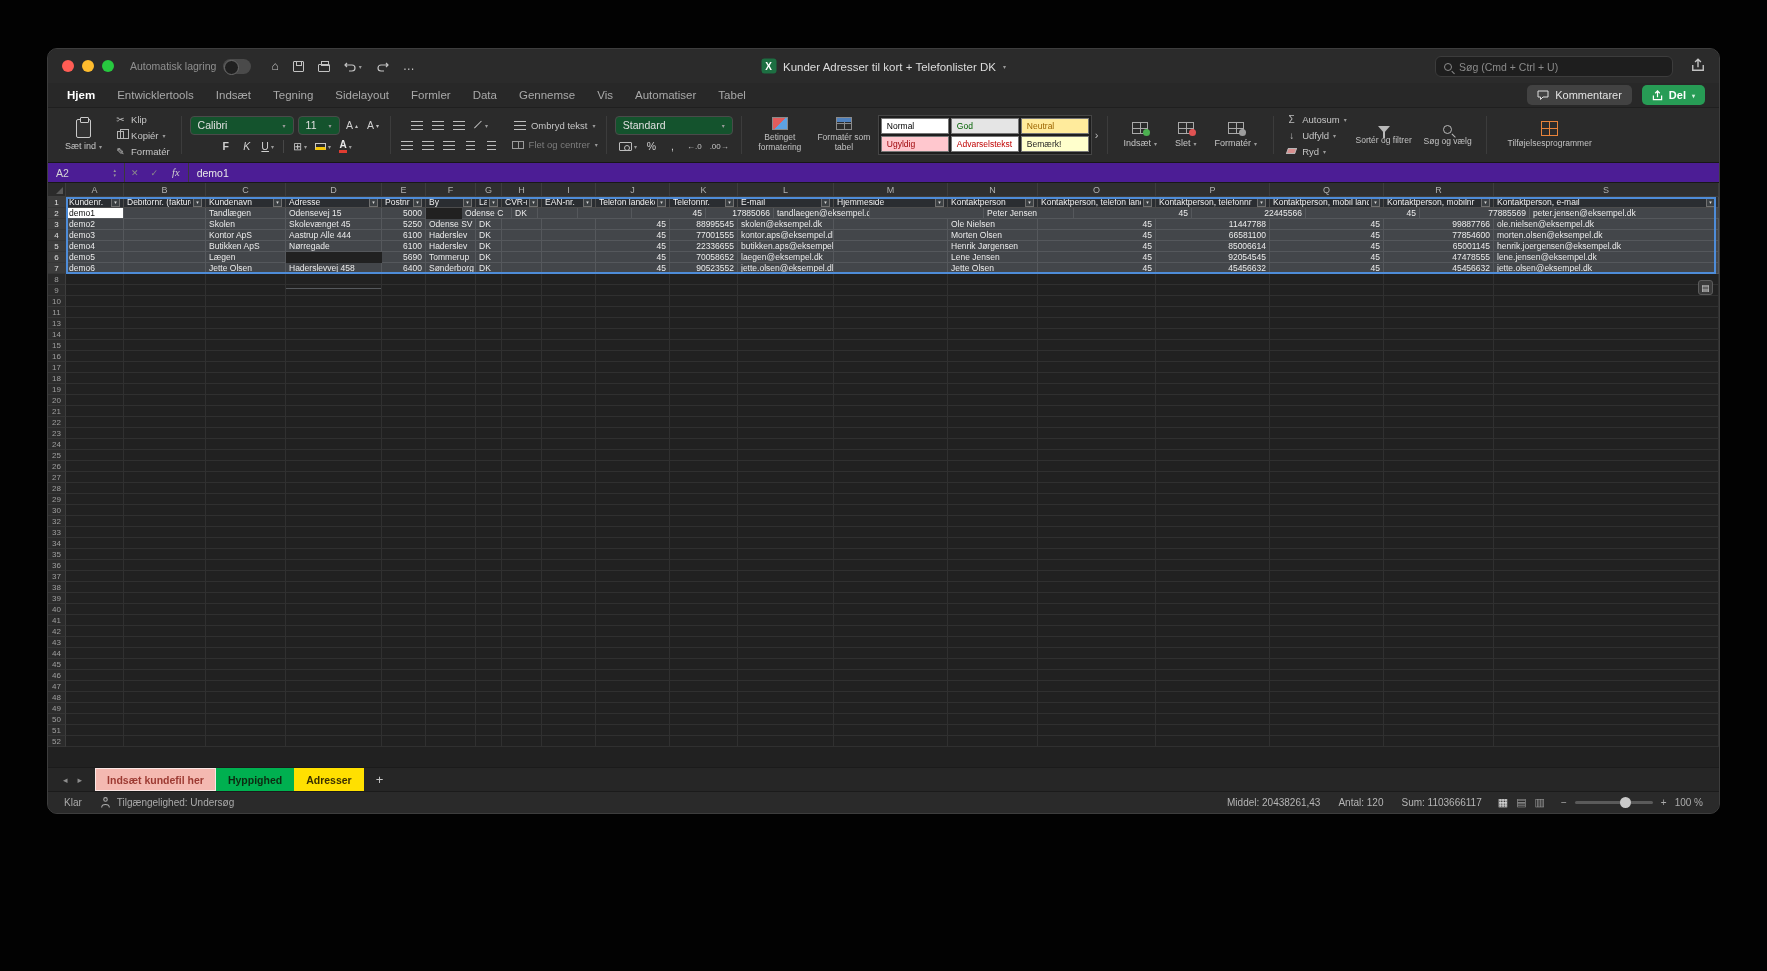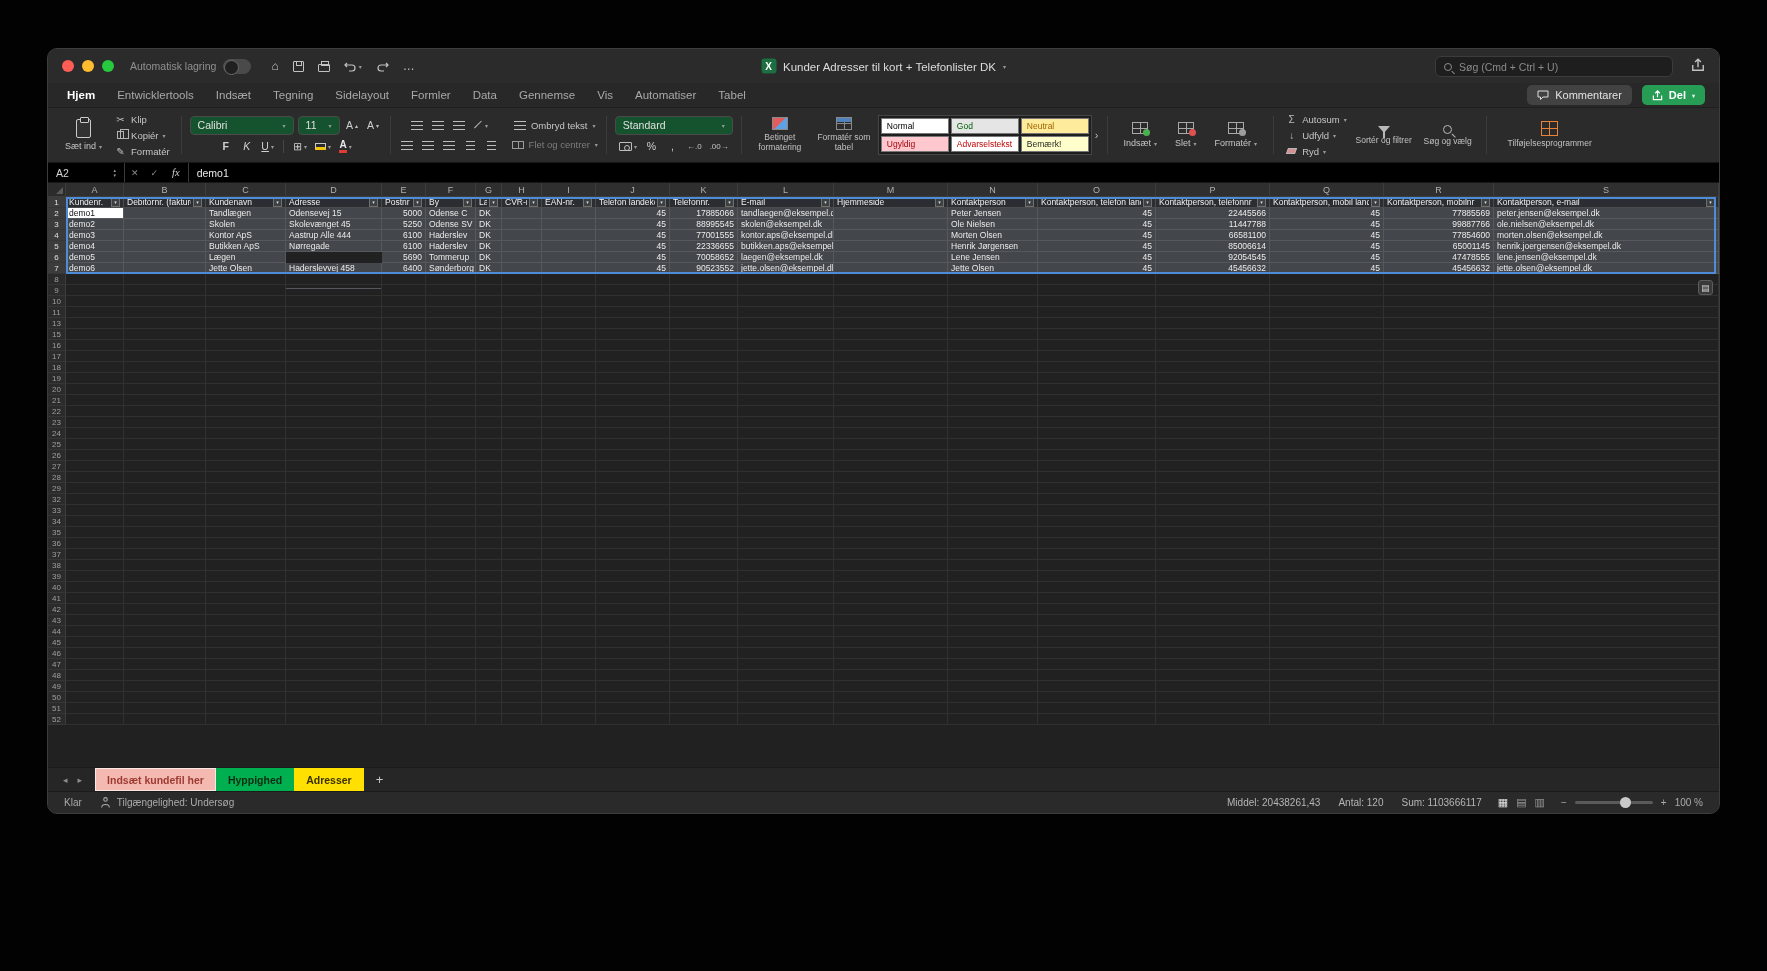--- a/index.html
+++ b/index.html
@@ -81,21 +81,21 @@
 .tblico{width:16px;height:12px;border:1px solid #a8a8a8;position:relative;background:linear-gradient(to right,transparent 7px,#a8a8a8 7px 8px,transparent 8px),linear-gradient(to bottom,transparent 5px,#a8a8a8 5px 6px,transparent 6px);}
 .tblico .dot{position:absolute;right:-3px;bottom:-3px;width:7px;height:7px;border-radius:50%;display:block;}
 .blbl2{font-size:9px;color:#c6c6c6;display:flex;gap:3px;align-items:center;white-space:nowrap;}
 .eraser{width:9px;height:6px;background:#d98f8f;transform:skewX(-20deg);border:1px solid #b5b5b5;display:inline-block;}
 .funnel{width:0;height:0;border-left:6px solid transparent;border-right:6px solid transparent;border-top:7px solid #b9b9b9;position:relative;margin-top:2px;}
 .funnel::after{content:"";position:absolute;left:-1px;top:-2px;width:2px;height:7px;background:#b9b9b9;}
 .magbig{width:9px;height:9px;border:1.4px solid #b9b9b9;border-radius:50%;position:relative;margin-top:2px;}
 .magbig::after{content:"";position:absolute;width:5px;height:1.4px;background:#b9b9b9;transform:rotate(45deg);left:7px;top:9px;}
 .addico{width:17px;height:15px;border:1.6px solid #e8833a;background:linear-gradient(to right,transparent 7px,#e8833a 7px 8.4px,transparent 8.4px),linear-gradient(to bottom,transparent 6px,#e8833a 6px 7.4px,transparent 7.4px);}
 
-.fbar{flex:0 0 20px;background:#000000;border-bottom:1px solid #181818;display:flex;align-items:center;font-size:10.5px;color:#d6d6d6;}
+.fbar{flex:0 0 20px;background:#4c1d95;border-bottom:1px solid #181818;display:flex;align-items:center;font-size:10.5px;color:#d6d6d6;}
 .namebox{width:76px;display:flex;align-items:center;justify-content:space-between;padding:0 8px;height:100%;}
 .stepper{display:flex;flex-direction:column;font-size:5px;color:#9a9a9a;line-height:5px;}
 .fdiv{width:1px;height:100%;background:#3a3a3a;}
 .fxbtn{color:#8a8a8a;font-size:9px;padding:0 6px;}
 .fx{font-style:italic;font-family:"Liberation Serif",serif;color:#cfcfcf;padding:0 8px;}
 .fvalue{padding-left:8px;color:#e8e8e8;}
 
 .gridwrap{flex:1;position:relative;background:#212121;overflow:hidden;display:flex;flex-direction:column;}
 .colhdrs{flex:0 0 14px;display:flex;background:#2f2f2f;border-bottom:1px solid #3d3d3d;overflow:hidden;}
 .corner{width:18px;flex:0 0 18px;border-right:1px solid #3d3d3d;position:relative;background:#2b2b2b;}
@@ -548,21 +548,21 @@
             <span class="filterbox">▾</span>
           </div>
         </div>
         <div class="grow">
           <div class="rownum sel">2</div>
           <div class="cell data active" style="width: 58px;">demo1</div>
           <div class="cell data" style="width: 82px;"></div>
           <div class="cell data" style="width: 80px;">Tandlægen</div>
           <div class="cell data" style="width: 96px;">Odensevej 15</div>
           <div class="cell right data" style="width: 44px;">5000</div>
-          <div class="cell data" style="width: 50px;">Odense C</div>
+          <div class="cell data" style="width: 50px; margin-left: 36px;">Odense C</div>
           <div class="cell data" style="width: 26px;">DK</div>
           <div class="cell data" style="width: 40px;"></div>
           <div class="cell data" style="width: 54px;"></div>
           <div class="cell right data" style="width: 74px;">45</div>
           <div class="cell right data" style="width: 68px;">17885066</div>
           <div class="cell data" style="width: 96px;">tandlaegen@eksempel.dk</div>
           <div class="cell data" style="width: 114px;"></div>
           <div class="cell data" style="width: 90px;">Peter Jensen</div>
           <div class="cell right data" style="width: 118px;">45</div>
           <div class="cell right data" style="width: 114px;">22445566</div>
@@ -784,20 +784,42 @@
           <div class="cell" style="width: 96px;"></div>
           <div class="cell" style="width: 114px;"></div>
           <div class="cell" style="width: 90px;"></div>
           <div class="cell right" style="width: 118px;"></div>
           <div class="cell right" style="width: 114px;"></div>
           <div class="cell right" style="width: 114px;"></div>
           <div class="cell right" style="width: 110px;"></div>
           <div class="cell" style="width: 225px;"></div>
         </div>
         <div class="grow">
+          <div class="rownum">14</div>
+          <div class="cell" style="width: 58px;"></div>
+          <div class="cell" style="width: 82px;"></div>
+          <div class="cell" style="width: 80px;"></div>
+          <div class="cell" style="width: 96px;"></div>
+          <div class="cell right" style="width: 44px;"></div>
+          <div class="cell" style="width: 50px;"></div>
+          <div class="cell" style="width: 26px;"></div>
+          <div class="cell" style="width: 40px;"></div>
+          <div class="cell" style="width: 54px;"></div>
+          <div class="cell right" style="width: 74px;"></div>
+          <div class="cell right" style="width: 68px;"></div>
+          <div class="cell" style="width: 96px;"></div>
+          <div class="cell" style="width: 114px;"></div>
+          <div class="cell" style="width: 90px;"></div>
+          <div class="cell right" style="width: 118px;"></div>
+          <div class="cell right" style="width: 114px;"></div>
+          <div class="cell right" style="width: 114px;"></div>
+          <div class="cell right" style="width: 110px;"></div>
+          <div class="cell" style="width: 225px;"></div>
+        </div>
+        <div class="grow">
           <div class="rownum">15</div>
           <div class="cell" style="width: 58px;"></div>
           <div class="cell" style="width: 82px;"></div>
           <div class="cell" style="width: 80px;"></div>
           <div class="cell" style="width: 96px;"></div>
           <div class="cell right" style="width: 44px;"></div>
           <div class="cell" style="width: 50px;"></div>
           <div class="cell" style="width: 26px;"></div>
           <div class="cell" style="width: 40px;"></div>
           <div class="cell" style="width: 54px;"></div>
@@ -1093,20 +1115,42 @@
           <div class="cell" style="width: 114px;"></div>
           <div class="cell" style="width: 90px;"></div>
           <div class="cell right" style="width: 118px;"></div>
           <div class="cell right" style="width: 114px;"></div>
           <div class="cell right" style="width: 114px;"></div>
           <div class="cell right" style="width: 110px;"></div>
           <div class="cell" style="width: 225px;"></div>
         </div>
         <div class="grow">
           <div class="rownum">29</div>
+          <div class="cell" style="width: 58px;"></div>
+          <div class="cell" style="width: 82px;"></div>
+          <div class="cell" style="width: 80px;"></div>
+          <div class="cell" style="width: 96px;"></div>
+          <div class="cell right" style="width: 44px;"></div>
+          <div class="cell" style="width: 50px;"></div>
+          <div class="cell" style="width: 26px;"></div>
+          <div class="cell" style="width: 40px;"></div>
+          <div class="cell" style="width: 54px;"></div>
+          <div class="cell right" style="width: 74px;"></div>
+          <div class="cell right" style="width: 68px;"></div>
+          <div class="cell" style="width: 96px;"></div>
+          <div class="cell" style="width: 114px;"></div>
+          <div class="cell" style="width: 90px;"></div>
+          <div class="cell right" style="width: 118px;"></div>
+          <div class="cell right" style="width: 114px;"></div>
+          <div class="cell right" style="width: 114px;"></div>
+          <div class="cell right" style="width: 110px;"></div>
+          <div class="cell" style="width: 225px;"></div>
+        </div>
+        <div class="grow">
+          <div class="rownum">30</div>
           <div class="cell" style="width: 58px;"></div>
           <div class="cell" style="width: 82px;"></div>
           <div class="cell" style="width: 80px;"></div>
           <div class="cell" style="width: 96px;"></div>
           <div class="cell right" style="width: 44px;"></div>
           <div class="cell" style="width: 50px;"></div>
           <div class="cell" style="width: 26px;"></div>
           <div class="cell" style="width: 40px;"></div>
           <div class="cell" style="width: 54px;"></div>
           <div class="cell right" style="width: 74px;"></div>

